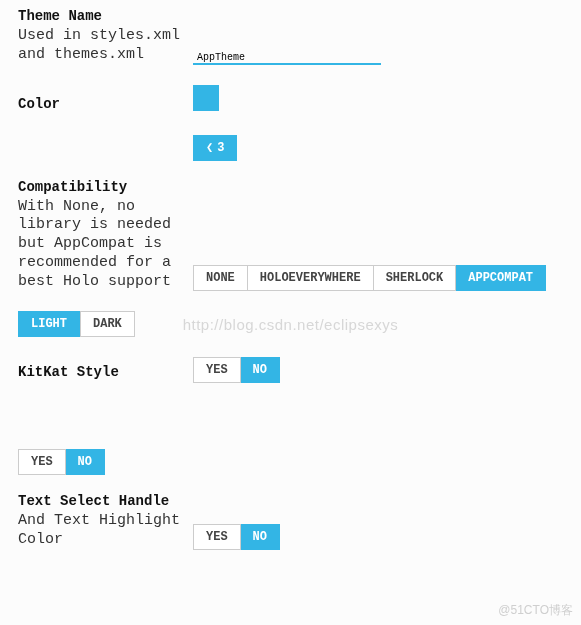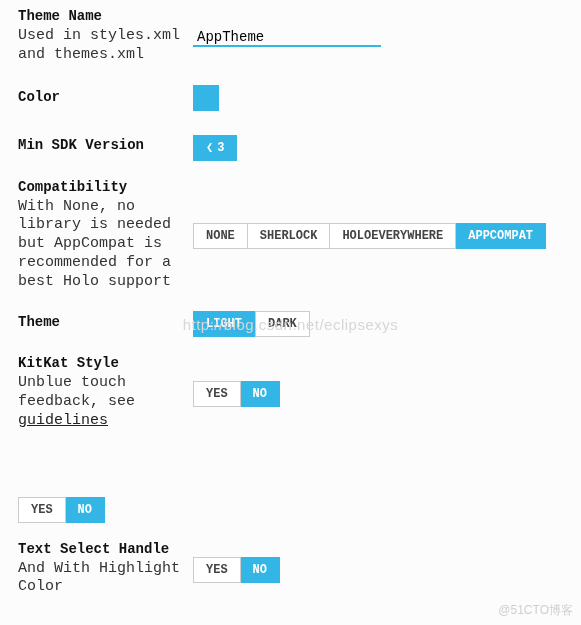--- a/index.html
+++ b/index.html
@@ -8,21 +8,21 @@
     width: 581px;
     height: 625px;
     background: #fcfcfc;
     font-family: "Courier New", monospace;
     font-size: 13px;
     color: #111;
     position: relative;
   }
   .row {
     display: flex;
-    align-items: center;
+    align-items: flex-end;
     padding: 8px 18px 4px 18px;
   }
   .left {
     width: 165px;
     flex: 0 0 165px;
     padding-right: 10px;
   }
   .left .label-title {
     font-weight: bold;
     font-size: 14px;
@@ -40,21 +40,21 @@
   }
   .right {
     flex: 1;
     padding-top: 2px;
   }
   .text-input {
     border: none;
     border-bottom: 2px solid #33b5e5;
     background: transparent;
     font-family: "Courier New", monospace;
-    font-size: 14px;
+    font-size: 10px;
     padding: 2px 4px 0 4px;
     width: 180px;
     outline: none;
   }
   .color-swatch {
     width: 26px;
     height: 26px;
     background: #33b5e5;
     display: inline-block;
   }
@@ -134,68 +134,61 @@
     <div class="label-title">Color</div>
   </div>
   <div class="right">
     <span class="color-swatch" title="#33b5e5"></span>
   </div>
 </div>
 <div class="spacer-sm"></div>
 
 <div class="row">
   <div class="left">
-    <div class="label-title">Min SDK Version</div>
   </div>
   <div class="right">
     <div class="btn-group">
       <button class="btn active">
         <span class="chev">❮</span>
         <span>3</span>
       </button>
     </div>
   </div>
 </div>
 <div class="spacer-sm"></div>
 
 <div class="row">
   <div class="left">
     <div class="label-title">Compatibility</div>
     <div class="hint">With None, no library is needed but AppCompat is recommended for a best Holo support</div>
   </div>
   <div class="right">
     <div class="btn-group">
       <button class="btn">NONE</button>
+      <button class="btn">HOLOEVERYWHERE</button>
       <button class="btn">SHERLOCK</button>
-      <button class="btn">HOLOEVERYWHERE</button>
       <button class="btn active">APPCOMPAT</button>
     </div>
   </div>
 </div>
 <div class="spacer-sm"></div>
 
 <div class="row">
-  <div class="left">
-    <div class="label-title">Theme</div>
-  </div>
   <div class="right">
     <div class="btn-group">
       <button class="btn active">LIGHT</button>
       <button class="btn">DARK</button>
     </div>
   </div>
 </div>
 <div class="spacer-sm"></div>
 
 <div class="row">
   <div class="left">
     <div class="label-title">KitKat Style</div>
-    <div class="hint">
-      <span>Unblue touch feedback, see </span><a href="#">guidelines</a>
-    </div>
   </div>
   <div class="right">
     <div class="btn-group">
       <button class="btn">YES</button>
       <button class="btn active">NO</button>
     </div>
   </div>
 </div>
 
 <div class="spacer-lg"></div>
@@ -207,21 +200,21 @@
       <button class="btn">YES</button>
       <button class="btn active">NO</button>
     </div>
   </div>
 </div>
 <div class="spacer-sm"></div>
 
 <div class="row">
   <div class="left">
     <div class="label-title">Text Select Handle</div>
-    <div class="hint">And With Highlight Color</div>
+    <div class="hint">And Text Highlight Color</div>
   </div>
   <div class="right">
     <div class="btn-group">
       <button class="btn">YES</button>
       <button class="btn active">NO</button>
     </div>
   </div>
 </div>
 
 <div class="watermark-center">http://blog.csdn.net/eclipsexys</div>

